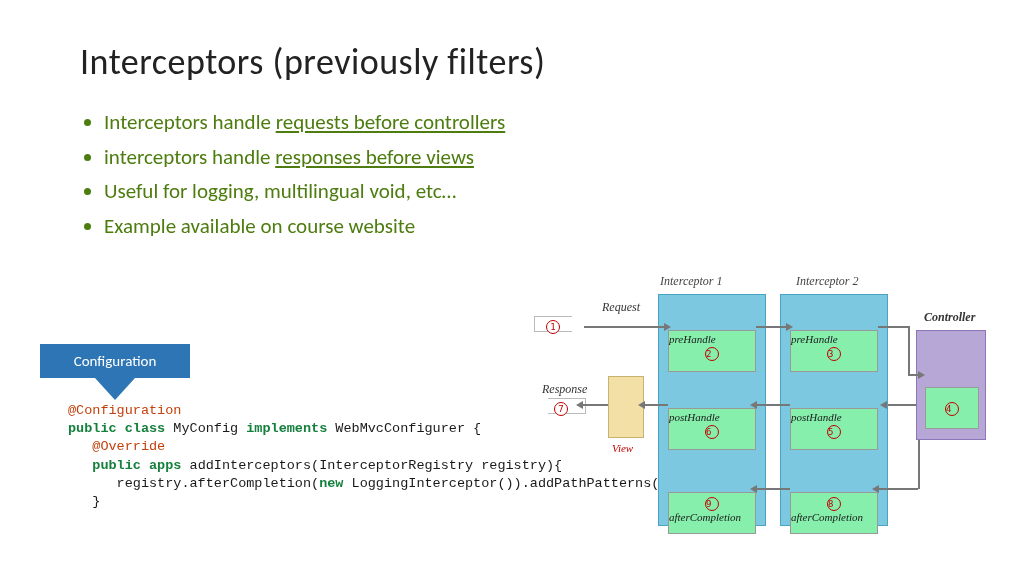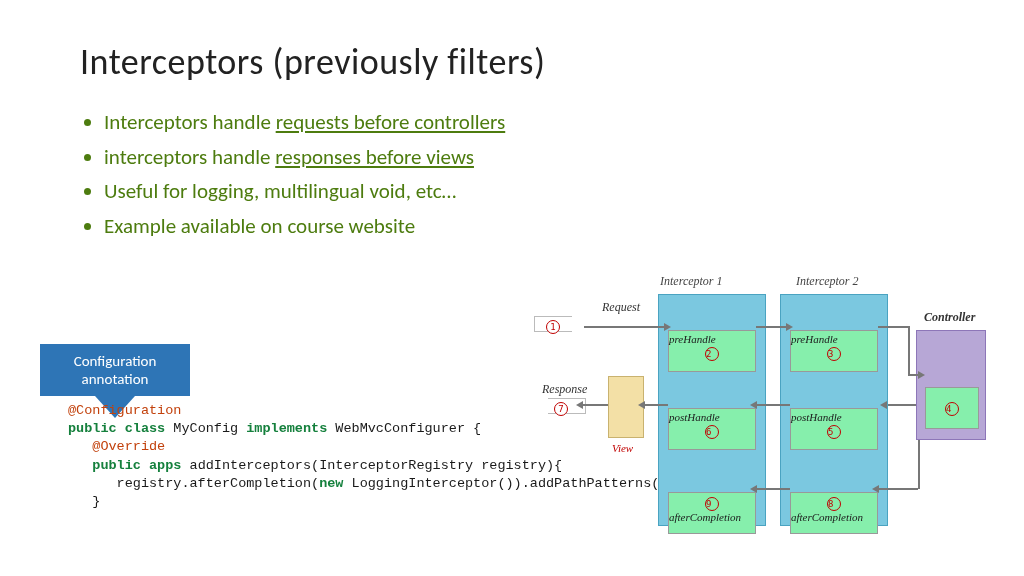--- a/index.html
+++ b/index.html
@@ -46,21 +46,20 @@
   <ul class="bullets">
     <li><span>Interceptors handle </span><span class="u">requests before controllers</span></li>
     <li><span>interceptors handle </span><span class="u">responses before views</span></li>
     <li><span>Useful for logging, multilingual void, etc…</span></li>
     <li><span>Example available on course website</span></li>
   </ul>
 
   <div class="callout-wrap">
     <div class="callout">
       <div>Configuration</div>
-      <div>annotation</div>
     </div>
     <div class="callout-arrow"></div>
   </div>
 
   <div class="code"><span class="ann">@Configuration</span>
 <span class="kw">public</span> <span class="kw">class</span><span> MyConfig </span><span class="kw">implements</span><span> WebMvcConfigurer {</span>
    <span class="ann">@Override</span>
    <span class="kw">public apps</span><span> addInterceptors(InterceptorRegistry registry){</span>
       <span>registry.afterCompletion(</span><span class="kw">new</span><span> LoggingInterceptor()).addPathPatterns(</span><span class="str">"/*"</span><span>);</span>
    <span>}</span></div>

